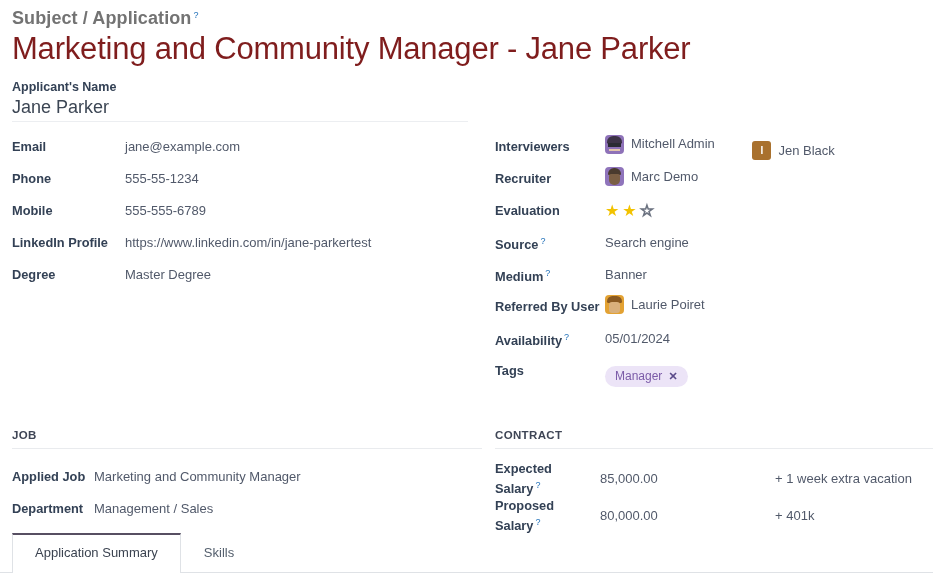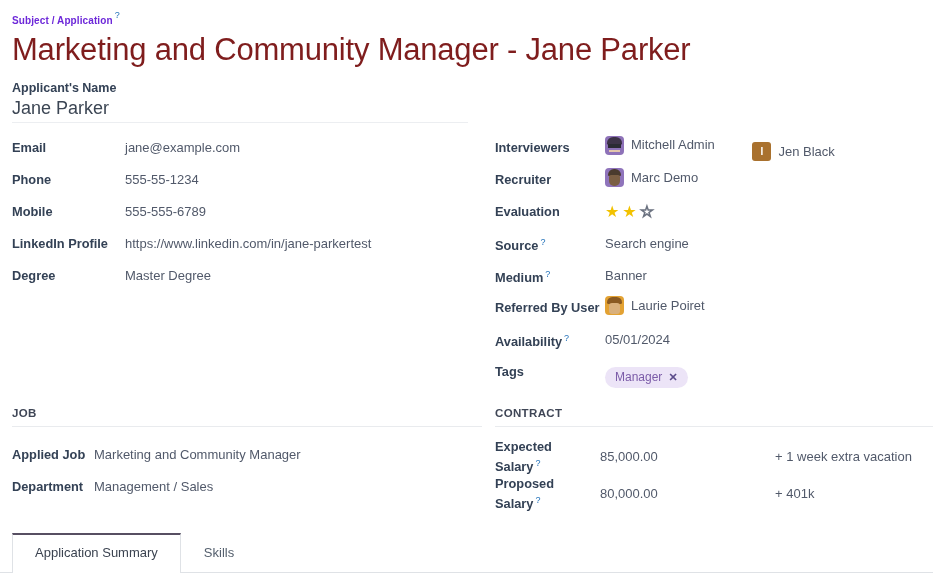--- a/index.html
+++ b/index.html
@@ -11,23 +11,23 @@
     font-family: "Liberation Sans", sans-serif;
     color: #374151;
     overflow: hidden;
     position: relative;
   }
 
   .sheet { padding: 10px 12px 0 12px; }
 
   
   .subject-label {
-    font-size: 10px;
-    font-weight: bold;
-    color: #6d28d9;
+    font-size: 18px;
+    font-weight: bold;
+    color: #737373;
     letter-spacing: .1px;
     line-height: 16px;
     margin-bottom: 2px;
   }
   .help-mark {
     color: #1f6fb8;
     font-size: 9px;
     vertical-align: super;
     font-weight: normal;
     margin-left: 2px;
@@ -157,21 +157,21 @@
     color: #7b5ba8;
     border-radius: 11px;
     padding: 2px 10px;
     font-size: 12px;
     line-height: 17px;
     margin-top: 11px;
   }
   .tag-x { font-size: 11px; font-weight: bold; color: #5b4b8a; cursor: pointer; }
 
   
-  .sections { display: flex; margin-top: 18px; }
+  .sections { display: flex; margin-top: 41px; }
   .sec-left  { width: 470px; flex: 0 0 470px; }
   .sec-right { width: 440px; flex: 0 0 440px; margin-left: 13px; }
   .sec-title {
     font-size: 11.5px;
     font-weight: bold;
     color: #3f4656;
     letter-spacing: .35px;
     line-height: 15px;
     padding-bottom: 5px;
     border-bottom: 1px solid #e9ebee;

